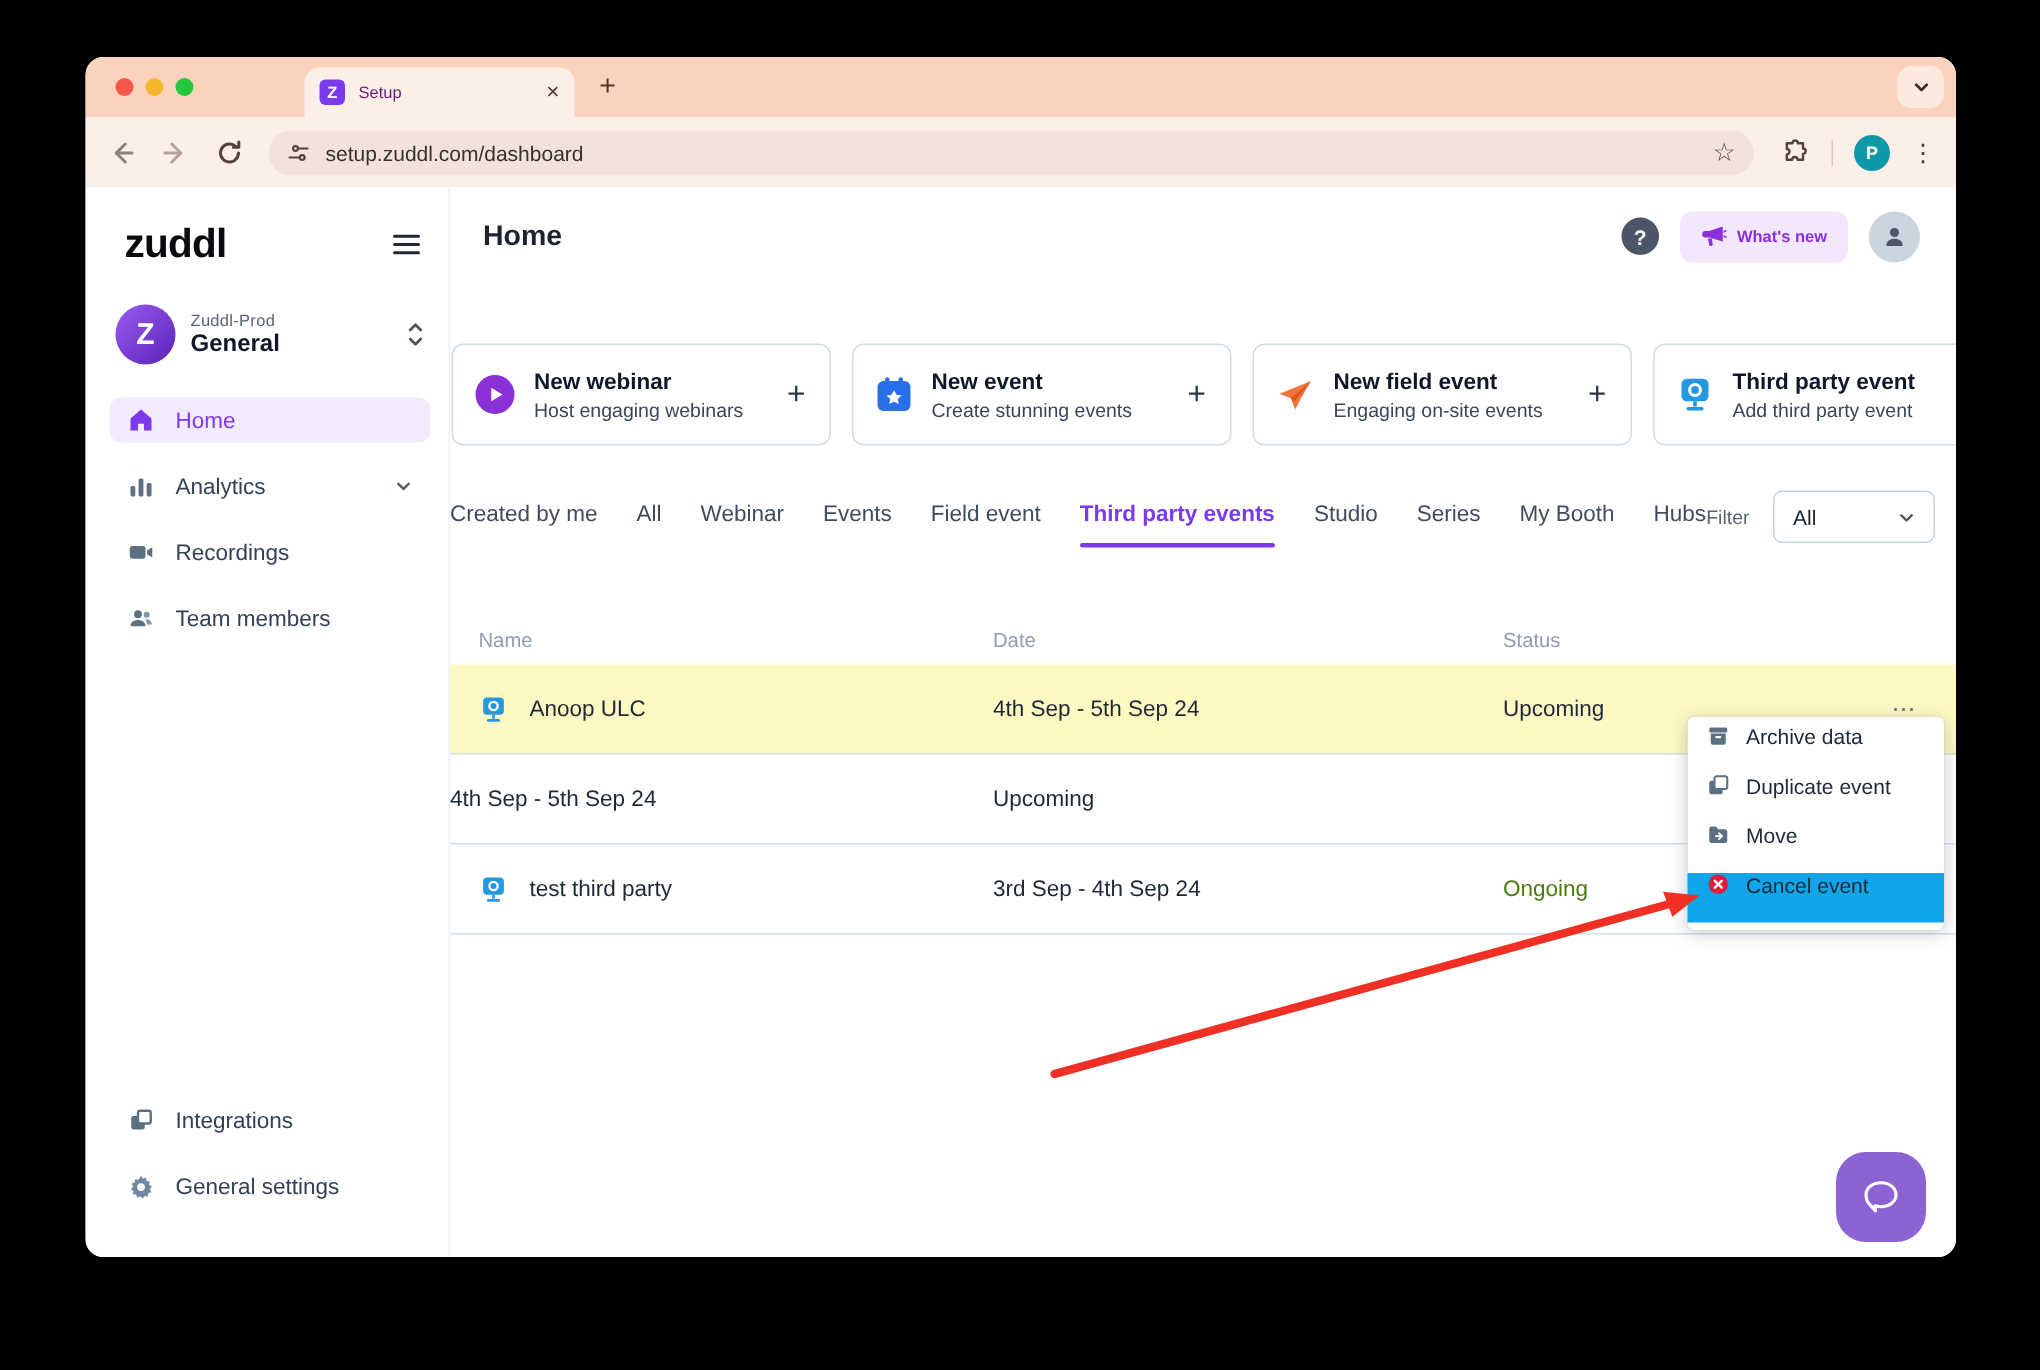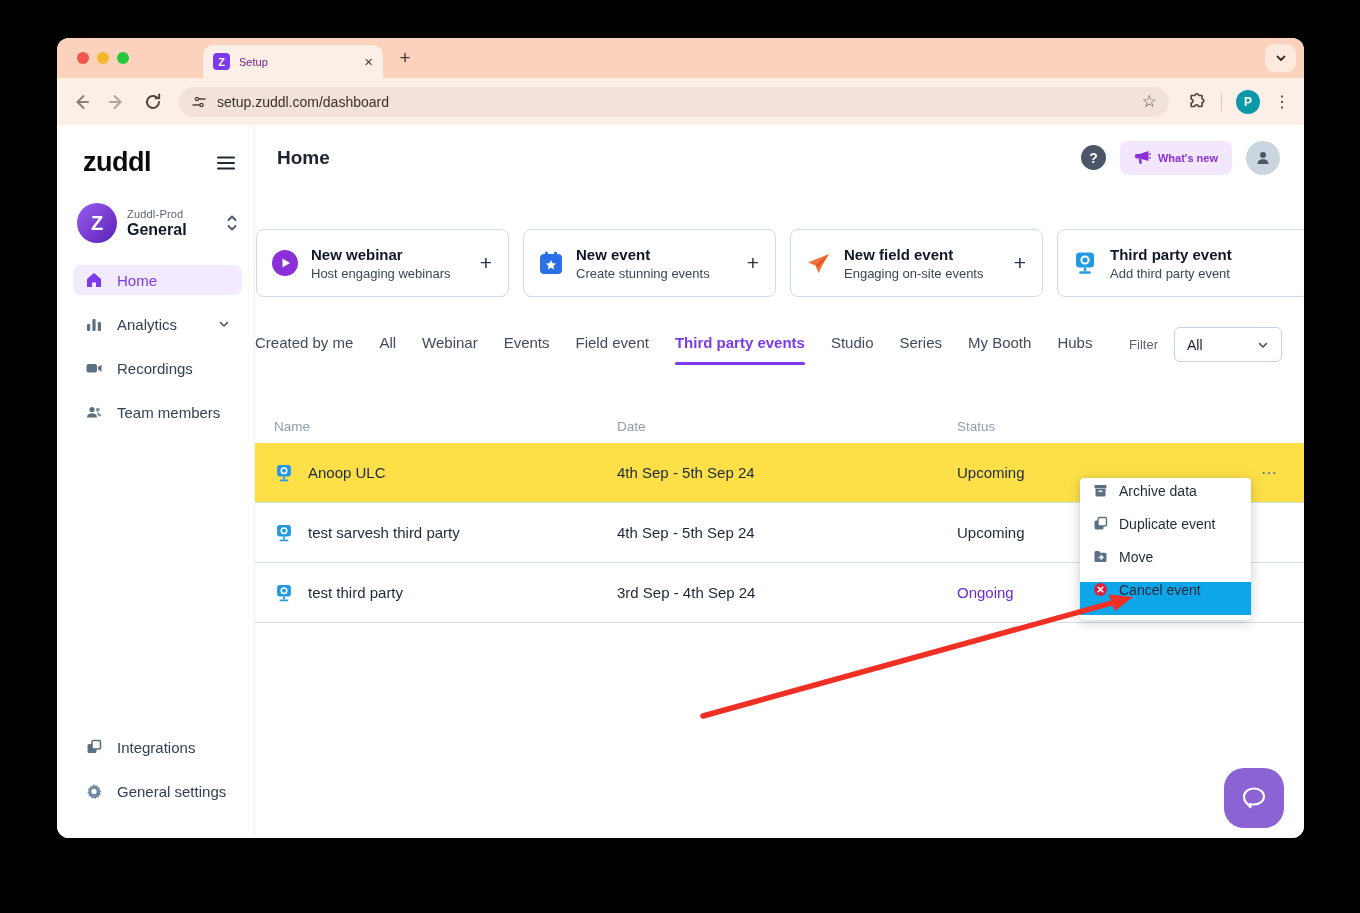--- a/index.html
+++ b/index.html
@@ -36,21 +36,21 @@
   .tb-right { display:flex; align-items:center; margin-left:18px; gap:14px; }
   .tb-sep { width:1px; height:18px; background:#E4C7B7; }
   .profile-badge { width:24px; height:24px; border-radius:50%; background:#0E99A8; color:#fff; font-size:12px;
                    font-weight:bold; display:flex; align-items:center; justify-content:center; }
   .kebab { font-size:16px; color:#4A3A31; letter-spacing:0; }
 
   
   .content { flex:1; display:flex; background:#fff; position:relative; overflow:hidden; }
 
   
-  .sidebar { width:198px; flex-shrink:0; border-right:1px solid #EEF1F5; display:flex; flex-direction:column; }
+  .sidebar { width:243px; flex-shrink:0; border-right:1px solid #EEF1F5; display:flex; flex-direction:column; }
   .logo-row { padding:22px 18px 0 26px; display:flex; align-items:center; justify-content:space-between; }
   .logo { font-size:27px; font-weight:800; letter-spacing:-0.5px; color:#0B0B0F; }
   .workspace { margin:25px 16px 0 20px; display:flex; align-items:center; }
   .ws-avatar { width:40px; height:40px; border-radius:50%; background:linear-gradient(135deg,#9A5CF0,#5B21B6);
                color:#fff; font-weight:800; font-size:20px; display:flex; align-items:center; justify-content:center; }
   .ws-text { margin-left:10px; display:flex; flex-direction:column; }
   .ws-org { font-size:11px; color:#5B6472; letter-spacing:0.2px; }
   .ws-name { font-size:16px; font-weight:700; color:#101828; margin-top:1px; }
   .ws-chevrons { margin-left:auto; }
   .nav { margin-top:22px; display:flex; flex-direction:column; }
@@ -94,23 +94,23 @@
                 align-items:center; padding:0 12px; background:#fff; }
   .select-value { font-size:14px; color:#17212E; }
   .select-box svg { margin-left:auto; }
 
   
   .table { margin-top:37px; }
   .trow { display:grid; grid-template-columns:362px 340px 243px auto; align-items:center; }
   .thead { height:34px; font-size:13.5px; color:#929DAD; }
   .thead .c-name { padding-left:19px; }
   .tbody-row { height:60px; font-size:15px; color:#1E2937; border-bottom:1px solid #D5DFEA; }
-  .tbody-row.highlight { background:#fde047; }
+  .tbody-row.highlight { background:#fef9c3; }
   .c-name { display:flex; align-items:center; gap:14px; padding-left:19px; }
-  .status-ongoing { color:#6d28d9; font-weight:500; }
+  .status-ongoing { color:#4d7c0f; font-weight:500; }
   .c-actions { text-align:right; padding-right:26px; }
   .row-ellipsis { font-size:16px; color:#64748B; letter-spacing:1px; }
 
   
   .menu { position:absolute; left:825px; top:353px; width:171px; background:#fff; border-radius:4px;
           padding:5px 0; box-shadow:0 2px 12px rgba(15,23,42,.22), 0 0 1px rgba(15,23,42,.15); z-index:6; }
   .menu-item { height:33px; display:flex; gap:11px; padding:0 13px; font-size:14px; color:#1E2937; }
   .menu-item.highlight { background:#0ea5e9; }
 
   
@@ -365,29 +365,20 @@
                 <path d="M8.5 22.5 H17.5" stroke="#2499E3" stroke-width="2.4" stroke-linecap="round"></path>
               </svg>
             <span>Anoop ULC</span>
           </span>
           <span>4th Sep - 5th Sep 24</span>
           <span>Upcoming</span>
           <span class="c-actions"><span class="row-ellipsis">⋯</span></span>
         </div>
 
         <div class="trow tbody-row">
-          <span class="c-name">
-            <svg width="20" height="20" viewBox="0 0 26 26">
-                <rect x="4" y="2.5" width="18" height="15" rx="3.5" fill="#2499E3"></rect>
-                <circle cx="13" cy="10" r="3.6" fill="none" stroke="#fff" stroke-width="2"></circle>
-                <path d="M13 17.5 V21" stroke="#2499E3" stroke-width="2.4"></path>
-                <path d="M8.5 22.5 H17.5" stroke="#2499E3" stroke-width="2.4" stroke-linecap="round"></path>
-              </svg>
-            <span>test sarvesh third party</span>
-          </span>
           <span>4th Sep - 5th Sep 24</span>
           <span>Upcoming</span>
           <span class="c-actions"></span>
         </div>
 
         <div class="trow tbody-row">
           <span class="c-name">
             <svg width="20" height="20" viewBox="0 0 26 26">
                 <rect x="4" y="2.5" width="18" height="15" rx="3.5" fill="#2499E3"></rect>
                 <circle cx="13" cy="10" r="3.6" fill="none" stroke="#fff" stroke-width="2"></circle>

